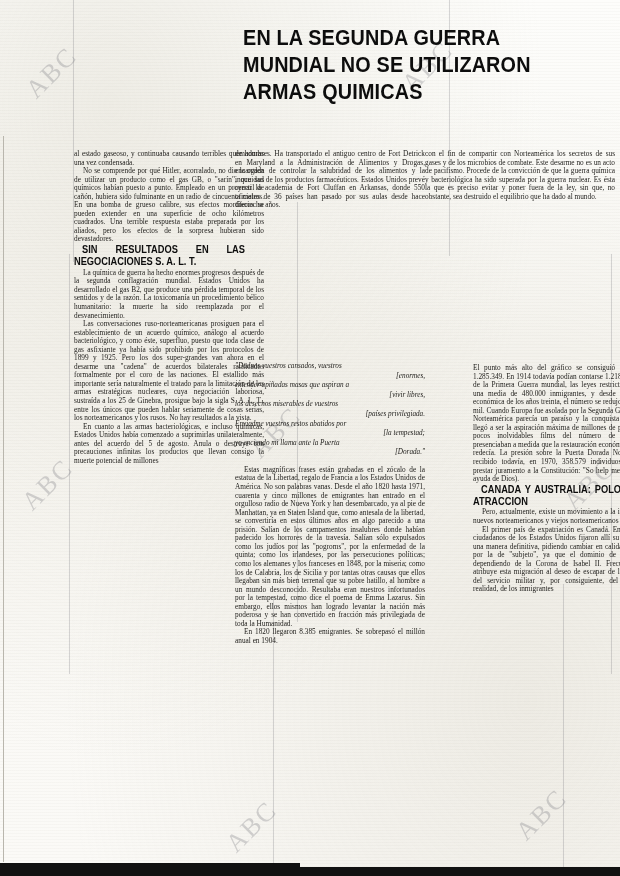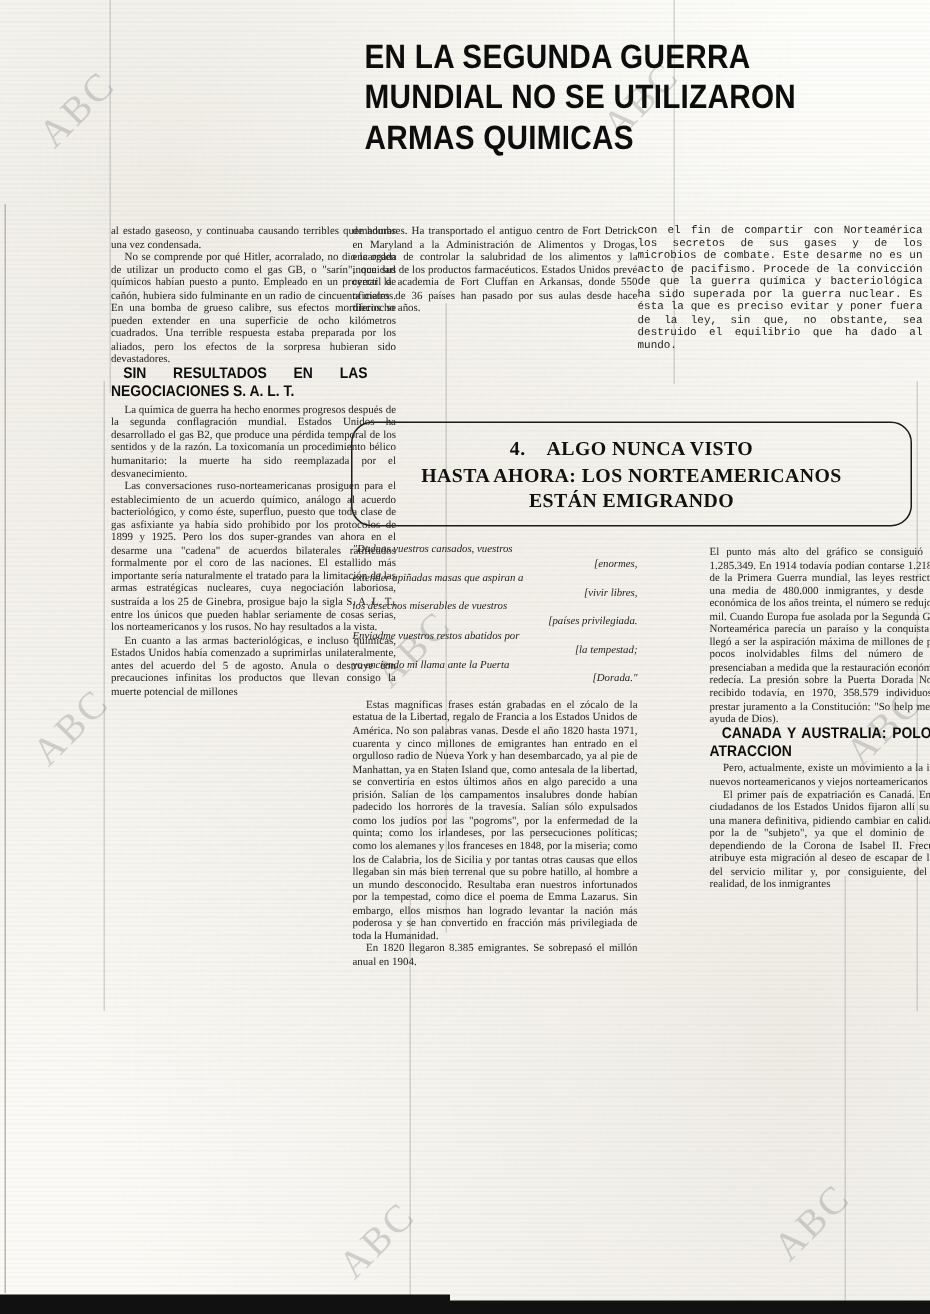--- a/index.html
+++ b/index.html
@@ -70,21 +70,21 @@
     position:absolute;top:150px;
     width:190px;
     font-size:7.3px;
     line-height:8.55px;
     text-align:justify;
     color:#23221f;
     -webkit-hyphens:auto;hyphens:auto;
   }
   #col1{left:30px;}
   #col2{left:235px;}
-  #col3{left:425px;font-family:Liberation Mono, monospace;}
+  #col3{left:425px;}
   .col p{margin:0 0 0 0;text-indent:9px;}
   .col p.noind{text-indent:0;}
 
   .subhead{
     font-family:"Liberation Sans", sans-serif;
     font-weight:700;
     font-size:10.3px;
     line-height:12.4px;
     letter-spacing:0px;
     color:#0d0d0d;
@@ -161,29 +161,20 @@
   <div class="wm" style="left:560px;top:470px;font-size:26px;transform:rotate(-45deg);">
     <span>ABC</span><span class="slash"></span>
   </div>
 
   <div class="headline">
     <div>EN LA SEGUNDA GUERRA</div>
     <div>MUNDIAL NO SE UTILIZARON</div>
     <div>ARMAS QUIMICAS</div>
   </div>
 
-  <div class="titlebox">
-    <div class="t">
-      <div class="l1">
-        <span class="num">4.</span><span>ALGO NUNCA VISTO</span>
-      </div>
-      <div>HASTA AHORA: LOS NORTEAMERICANOS</div>
-      <div>ESTÁN EMIGRANDO</div>
-    </div>
-  </div>
 
   <div class="col" id="col1" style="height:690px;margin-left:44px;">
     <p class="noind">al estado gaseoso, y continuaba causando terribles quemaduras una vez condensada.</p>
     <p>No se comprende por qué Hitler, acorralado, no dio la orden de utilizar un producto como el gas GB, o "sarín", que sus químicos habían puesto a punto. Empleado en un proyectil de cañón, hubiera sido fulminante en un radio de cincuenta metros. En una bomba de grueso calibre, sus efectos mortíferos se pueden extender en una superficie de ocho kilómetros cuadrados. Una terrible respuesta estaba preparada por los aliados, pero los efectos de la sorpresa hubieran sido devastadores.</p>
     <p class="subhead">SIN RESULTADOS EN LAS NEGOCIACIONES S. A. L. T.</p>
     <p>La química de guerra ha hecho enormes progresos después de la segunda conflagración mundial. Estados Unidos ha desarrollado el gas B2, que produce una pérdida temporal de los sentidos y de la razón. La toxicomanía un procedimiento bélico humanitario: la muerte ha sido reemplazada por el desvanecimiento.</p>
     <p>Las conversaciones ruso-norteamericanas prosiguen para el establecimiento de un acuerdo químico, análogo al acuerdo bacteriológico, y como éste, superfluo, puesto que toda clase de gas asfixiante ya había sido prohibido por los protocolos de 1899 y 1925. Pero los dos super-grandes van ahora en el desarme una "cadena" de acuerdos bilaterales ratificados formalmente por el coro de las naciones. El estallido más importante sería naturalmente el tratado para la limitación de las armas estratégicas nucleares, cuya negociación laboriosa, sustraída a los 25 de Ginebra, prosigue bajo la sigla S. A. L. T., entre los únicos que pueden hablar seriamente de cosas serias, los norteamericanos y los rusos. No hay resultados a la vista.</p>
     <p>En cuanto a las armas bacteriológicas, e incluso químicas, Estados Unidos había comenzado a suprimirlas unilateralmente, antes del acuerdo del 5 de agosto. Anula o destruye con precauciones infinitas los productos que llevan consigo la muerte potencial de millones</p>
   </div>
 

